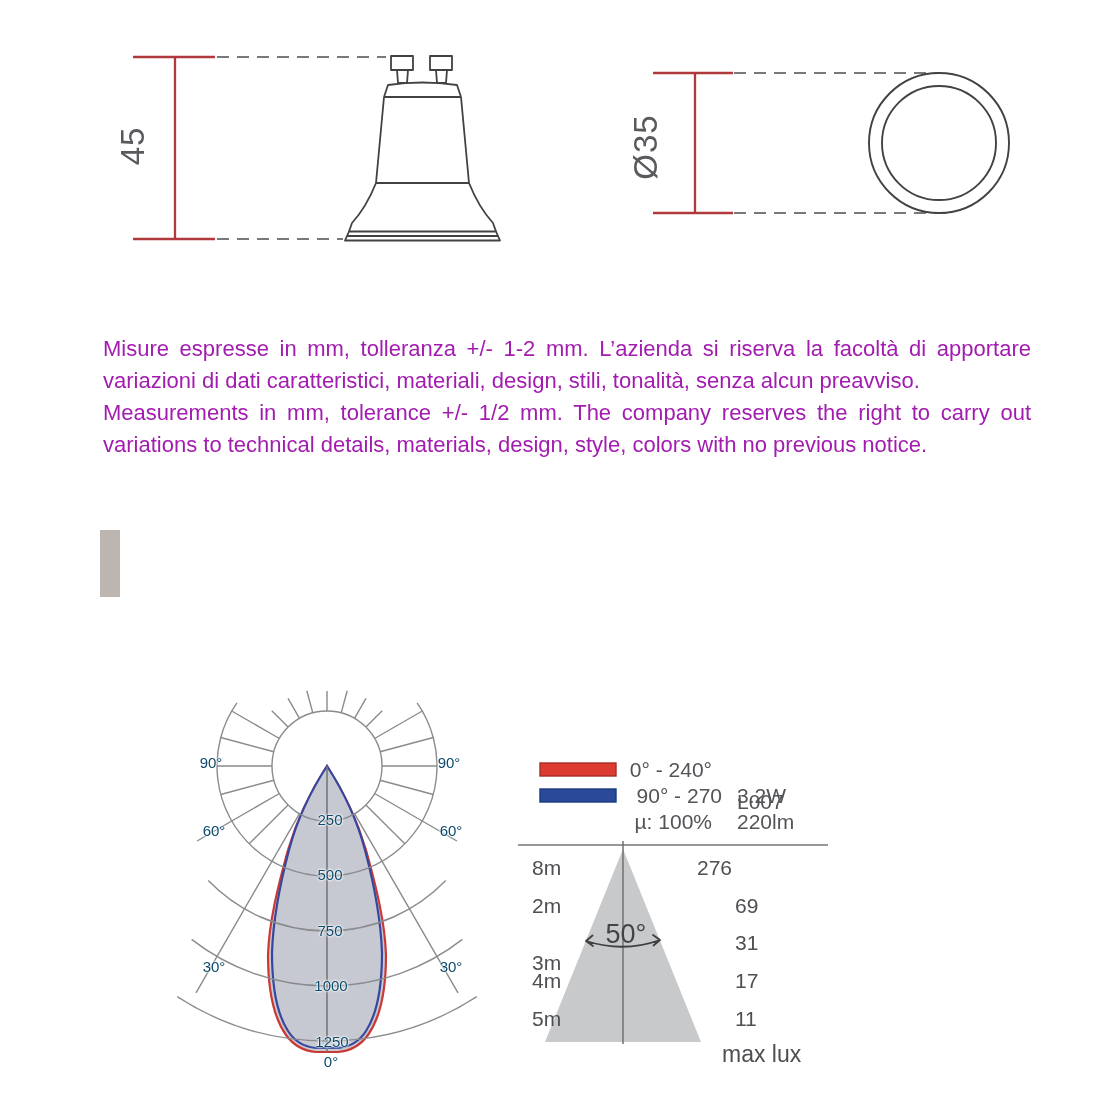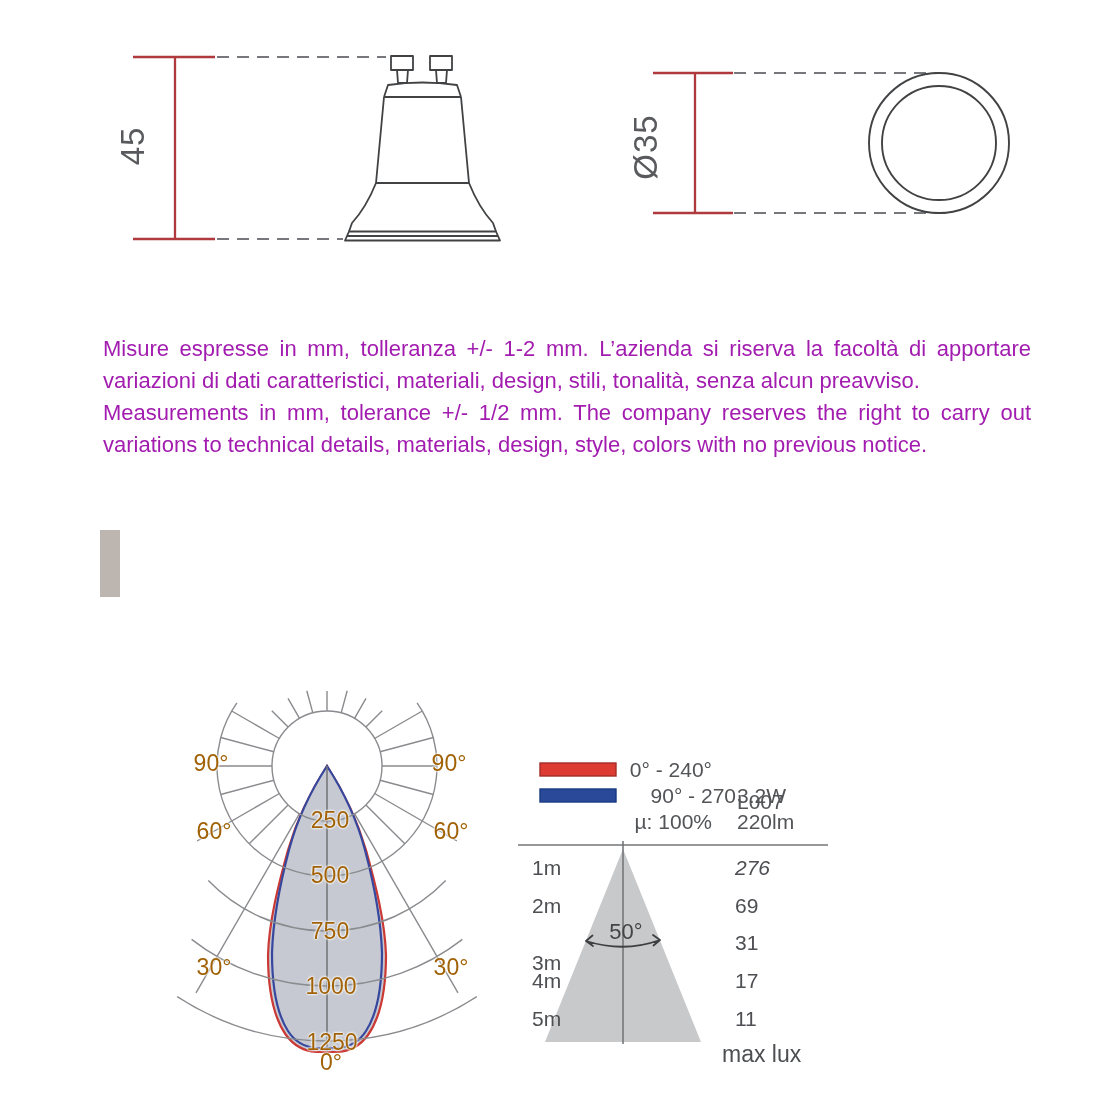--- a/index.html
+++ b/index.html
@@ -8,27 +8,27 @@
   svg{position:absolute;left:0;top:0;}
   .txt{position:absolute;color:#54565a;white-space:nowrap;}
   .ctr{transform:translateX(-50%);text-align:center;}
   .rot{transform:translate(-50%,-50%) rotate(-90deg);transform-origin:center;}
   .dimlabel{font-size:33px;color:#595a5d;letter-spacing:1px;}
   .disc{position:absolute;left:103px;width:928px;font-size:22px;line-height:32.3px;
         color:#a21caf;text-align:justify;}
   .disc.j{text-align-last:justify;}
   .title{font-size:34px;font-weight:bold;color:#4a4b4d;letter-spacing:0px;}
   .accentbar{position:absolute;background:#bdb6b0;}
-  .plabel{font-size:23px;color:#a16207;line-height:26px;
+  .plabel{font-size:15px;color:#0c4a6e;line-height:26px;
           text-shadow:0 0 2px #fff,0 0 2px #fff,0 0 3px #fff;}
   .leg{font-size:21px;color:#525457;line-height:26px;}
   .r{text-align:right;}
   .tbl{font-size:21px;color:#4d4f52;line-height:26px;}
   .maxlux{font-size:23px;color:#4d4f52;}
-  .cone50{font-size:22px;color:#434446;}
+  .cone50{font-size:27px;color:#434446;}
 </style>
 </head>
 <body>
 
 <div id="page">
 
   <svg width="1100" height="1100" viewBox="0 0 1100 1100">
 
     <g>
       <path d="M133 57H215 M133 239H215 M175 57V239" stroke="#b0393d" stroke-width="2.3" fill="none"></path>
@@ -115,34 +115,34 @@
     <div class="txt ctr plabel" style="left:214px;top:818px;">60°</div>
     <div class="txt ctr plabel" style="left:451px;top:818px;">60°</div>
     <div class="txt ctr plabel" style="left:214px;top:954px;">30°</div>
     <div class="txt ctr plabel" style="left:451px;top:954px;">30°</div>
     <div class="txt ctr plabel" style="left:331px;top:1049px;">0°</div>
   </div>
 
   <div>
     <div class="txt leg r" style="left:592px;top:757px;width:120px;">0° - 240°</div>
     <div class="txt leg" style="left:737px;top:789px;">L007</div>
-    <div class="txt leg r" style="left:616px;top:783px;width:120px;">90° - 270</div>
+    <div class="txt leg r" style="left:602px;top:783px;width:120px;">90° - 270</div>
     <div class="txt leg" style="left:737px;top:783px;">3.2W</div>
     <div class="txt leg r" style="left:592px;top:809px;width:120px;">µ: 100%</div>
     <div class="txt leg" style="left:737px;top:809px;">220lm</div>
   </div>
 
   <div>
-    <div class="txt tbl" style="left:532px;top:855px;">1m</div>
+    <div class="txt tbl" style="left:532px;top:855px;">8m</div>
     <div class="txt tbl" style="left:532px;top:893px;">2m</div>
     <div class="txt tbl" style="left:532px;top:950px;">3m</div>
     <div class="txt tbl" style="left:532px;top:968px;">4m</div>
     <div class="txt tbl" style="left:532px;top:1006px;">5m</div>
 
-    <div class="txt tbl" style="left:735px;top:855px;font-style:italic;">276</div>
+    <div class="txt tbl" style="left:697px;top:855px;">276</div>
     <div class="txt tbl" style="left:735px;top:893px;">69</div>
     <div class="txt tbl" style="left:735px;top:930px;">31</div>
     <div class="txt tbl" style="left:735px;top:968px;">17</div>
     <div class="txt tbl" style="left:735px;top:1006px;">11</div>
 
     <div class="txt ctr cone50" style="left:626px;top:919px;">50°</div>
     <div class="txt maxlux" style="left:722px;top:1041px;">max lux</div>
   </div>
 
 </div>

